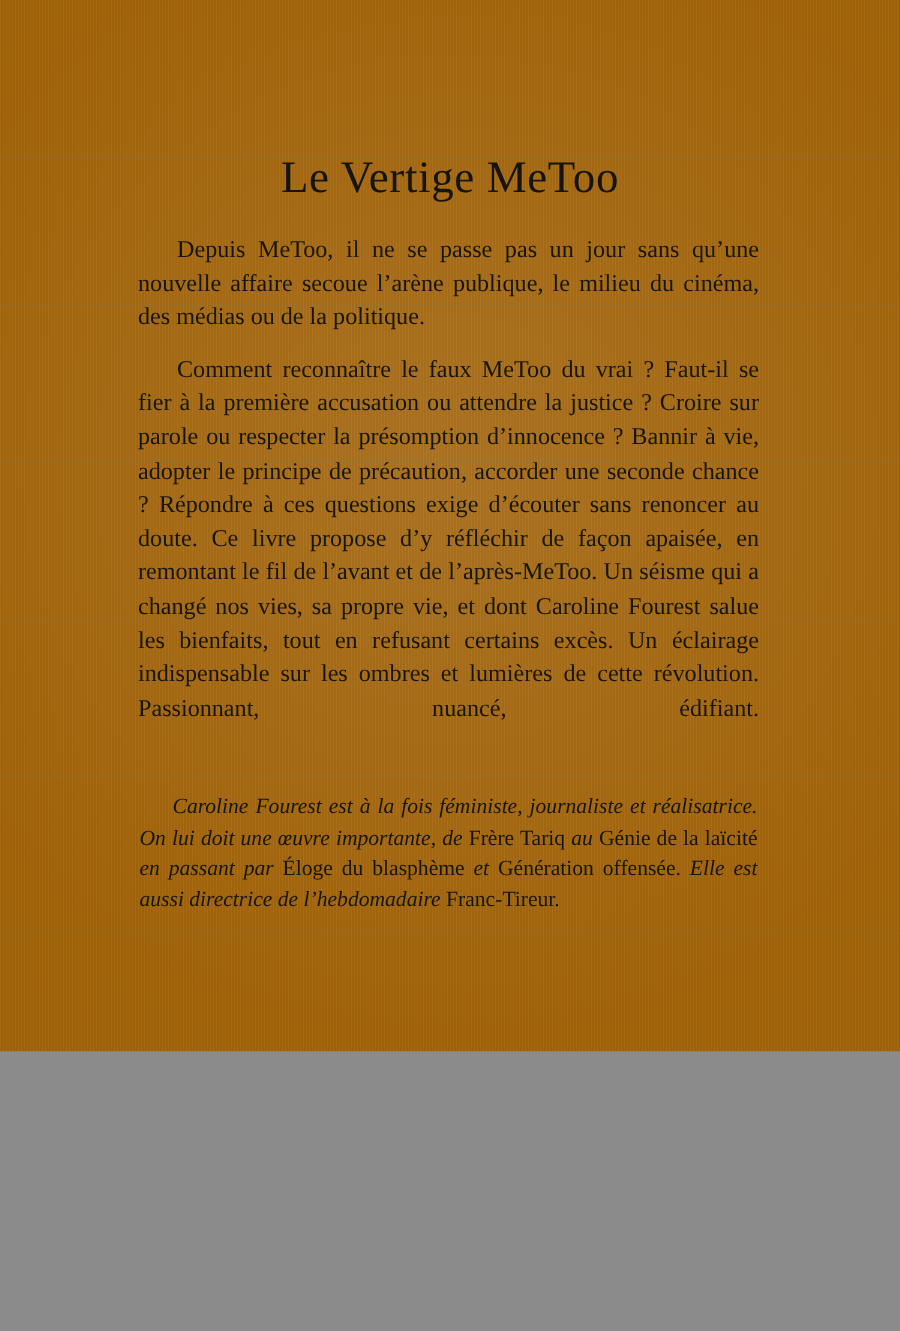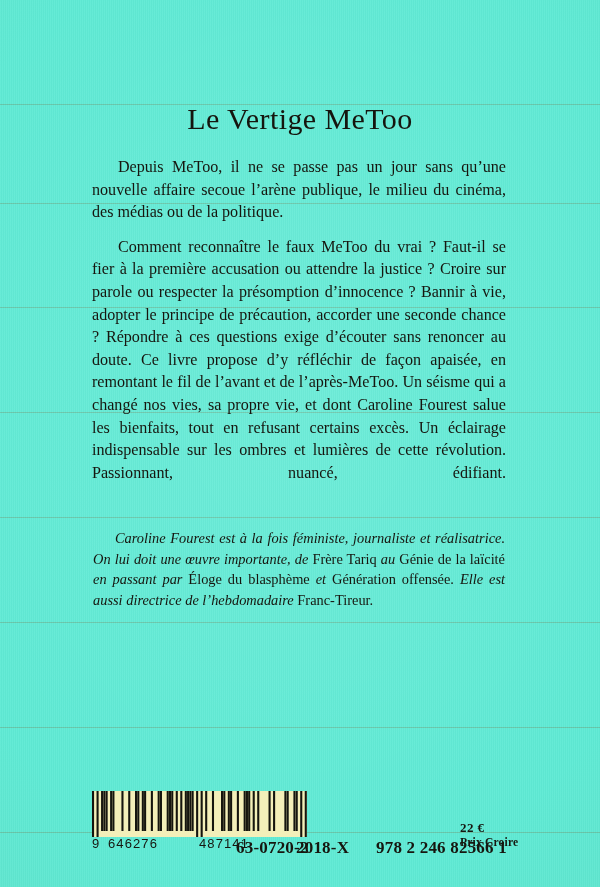--- a/index.html
+++ b/index.html
@@ -3,22 +3,22 @@
 <meta charset="utf-8">
 <style>
   html, body {
     margin: 0;
     padding: 0;
     background: #8b8b8b;
   }
   .page {
     position: relative;
     width: 600px;
-    height: 887px;
-    background: #5eead4;
+    height: 701px;
+    background: #a16207;
     overflow: hidden;
     font-family: "Liberation Serif", "DejaVu Serif", serif;
     color: #16160f;
   }
   
   .grain {
     position: absolute;
     inset: 0;
     background:
       repeating-linear-gradient(90deg,

